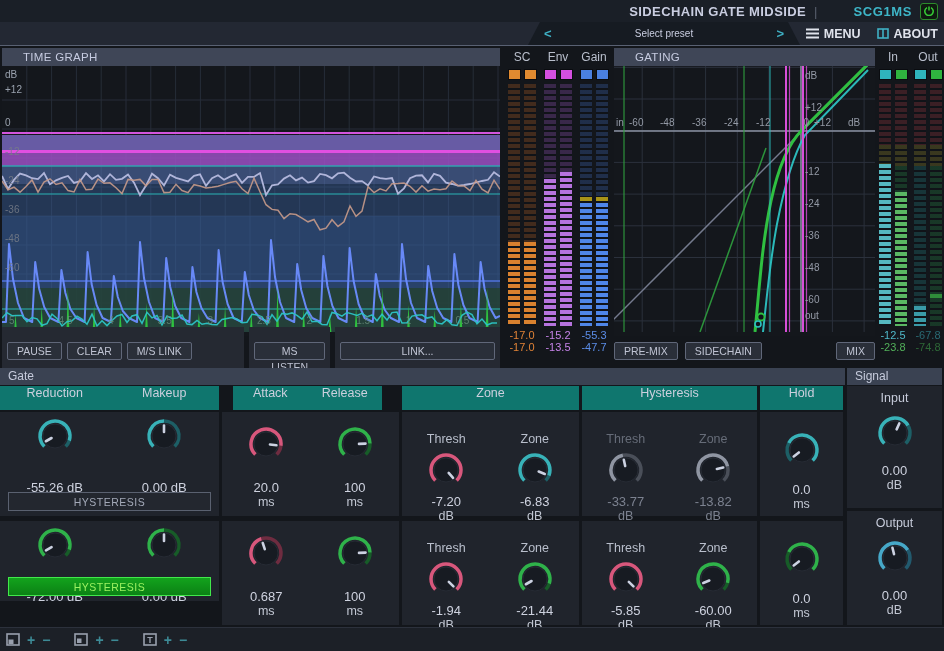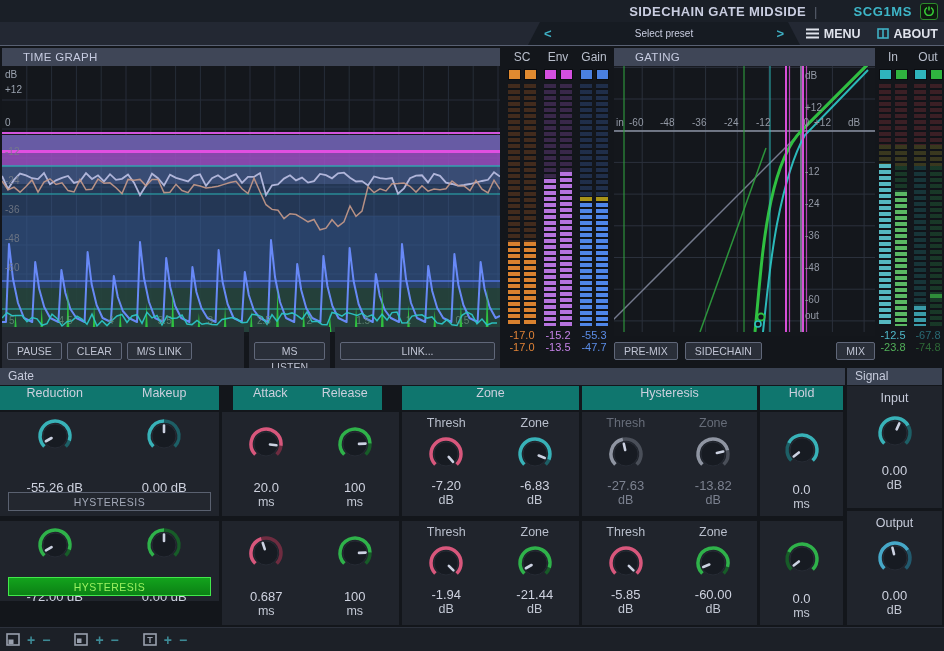--- a/index.html
+++ b/index.html
@@ -52,21 +52,21 @@
   .capseg{position:absolute;left:0;right:0;height:4px;}
   .mvals{margin-top:3px;text-align:center;}
   .mval{font-size:11px;line-height:12px;}
   
   .sect-bar{position:absolute;height:17px;background:#3a4252;color:#c6cbdc;font-size:12px;
             line-height:17px;padding-left:8px;box-sizing:border-box;}
   .hdr-cell{position:absolute;top:386px;height:24px;background:#0f766e;display:flex;}
   .hdr-cell span{flex:1;text-align:center;font-size:12.5px;color:#ccd0de;}
   .cell{position:absolute;background:#20242c;display:flex;align-items:flex-start;}
   .kblock{flex:1;display:flex;flex-direction:column;align-items:center;}
-  .klabel{margin-top:4px;font-size:12.5px;color:#b9bfcc;height:16px;}
+  .klabel{margin-top:20px;font-size:12.5px;color:#b9bfcc;height:16px;}
   .knob{width:40px;height:40px;cursor:pointer;}
   .kval{font-size:13px;color:#ced2df;line-height:15px;cursor:pointer;}
   .kunit{font-size:12.5px;color:#c2c7d3;line-height:15px;}
   .plain .knob{margin-top:4px;}
   .plain .kval{margin-top:24px;}
   .two .knob{margin-top:12px;}
   .two .kval{margin-top:16px;}
   .sub .knob{margin-top:2px;}
   .sub .kval{margin-top:4px;}
   .cHold .knob{margin-top:18px;}
@@ -446,21 +446,21 @@
       </div>
       <div class="cell " style="left:582px;top:412px;width:175px;height:104px;">
         <div class="kblock sub disabled">
           <div class="klabel">Thresh</div>
           <div class="knob"><svg width="40" height="40" viewBox="0 0 40 40">
               <circle cx="20" cy="20" r="12" fill="#171b22" stroke="#262b34" stroke-width="1"></circle>
               <path d="M16.88,5.33 A15,15 0 0 1 30.61,30.61" stroke="#4a4f59" stroke-width="3.5" fill="none"></path>
               <path d="M9.39,30.61 A15,15 0 0 1 16.88,5.33" stroke="#8f95a2" stroke-width="3.5" fill="none"></path>
               <line x1="19.17" y1="16.09" x2="17.82" y2="9.73" stroke="#ccd2e2" stroke-width="2.6" stroke-linecap="round"></line>
             </svg></div>
-          <div class="kval">-27.63</div>
+          <div class="kval">-33.77</div>
           <div class="kunit">dB</div>
         </div>
         <div class="kblock sub disabled">
           <div class="klabel">Zone</div>
           <div class="knob"><svg width="40" height="40" viewBox="0 0 40 40">
               <circle cx="20" cy="20" r="12" fill="#171b22" stroke="#262b34" stroke-width="1"></circle>
               <path d="M34.55,16.37 A15,15 0 0 1 30.61,30.61" stroke="#4a4f59" stroke-width="3.5" fill="none"></path>
               <path d="M9.39,30.61 A15,15 0 1 1 34.55,16.37" stroke="#8f95a2" stroke-width="3.5" fill="none"></path>
               <line x1="23.88" y1="19.03" x2="30.19" y2="17.46" stroke="#ccd2e2" stroke-width="2.6" stroke-linecap="round"></line>
             </svg></div>

